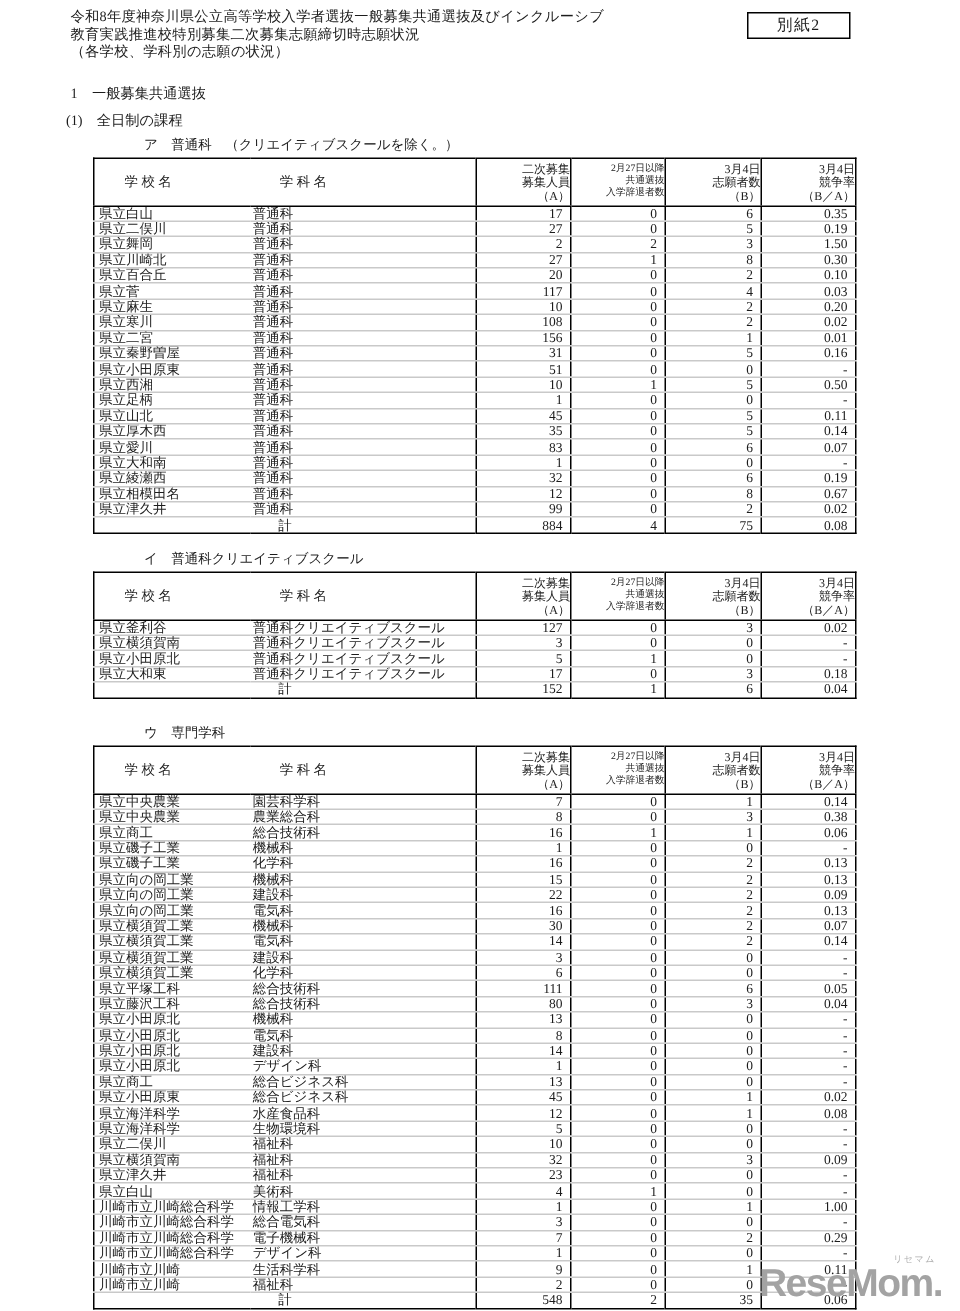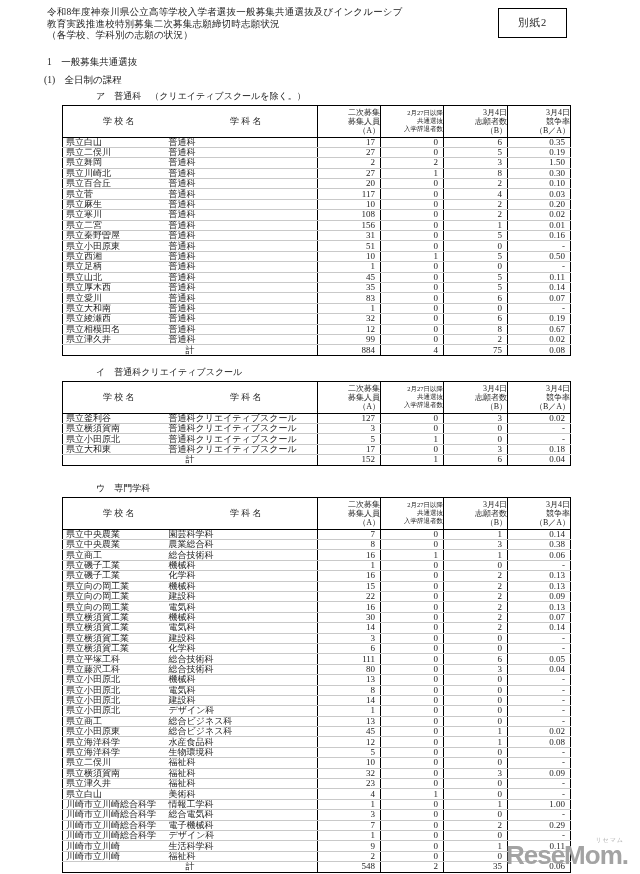--- a/index.html
+++ b/index.html
@@ -6,21 +6,21 @@
   html,body { width:640px; height:874px; }
   body {
     background:#ffffff;
     font-family:"Liberation Serif","DejaVu Serif",serif;
     color:#1c1c1c;
     position:relative;
     overflow:hidden;
   }
   .title-block { margin:7px 0 0 47px; font-size:9.5px; line-height:11.5px; letter-spacing:0.2px; }
   .attachment-box {
-    position:absolute; left:498px; top:8px; width:69px; height:30px;
+    position:absolute; left:498px; top:8px; width:69px; height:18px;
     border:1px solid #000; display:flex; align-items:center; justify-content:center;
     font-size:10.5px; letter-spacing:1px;
   }
   .sec1 { margin:14px 0 0 47px; font-size:9.5px; }
   .sec11 { margin:5px 0 0 44px; font-size:9.5px; }
   .tbl-label { margin:3px 0 2px 96px; font-size:9px; }
   .tbl-label.gap-i { margin-top:10px; }
   .tbl-label.gap-u { margin-top:16px; }
 
   table.res {
@@ -32,21 +32,21 @@
   col.c-school { width:104px; }
   col.c-dept   { width:151px; }
   col.c-num    { width:63px; }
   col.c-b      { width:64px; }
 
   thead th {
     font-weight:normal; height:32px; vertical-align:middle;
     border-bottom:1px solid #000; font-size:8px; line-height:9px;
     text-align:right; padding:0;
   }
-  thead th.h-name { text-align:center; padding-left:8px; font-size:9px; }
+  thead th.h-name { text-align:left; padding-left:20px; font-size:9px; }
   thead th.small  { font-size:6.5px; line-height:8px; }
   thead th.v { border-left:1px solid #000; }
 
   tbody td {
     height:10.4px; padding:0; vertical-align:middle;
     border-bottom:1px solid #c9c9c9;
     white-space:nowrap; overflow:hidden;
   }
   tbody td.t-school { padding-left:3px; }
   tbody td.t-dept   { padding-left:2px;margin-left:24px; }

